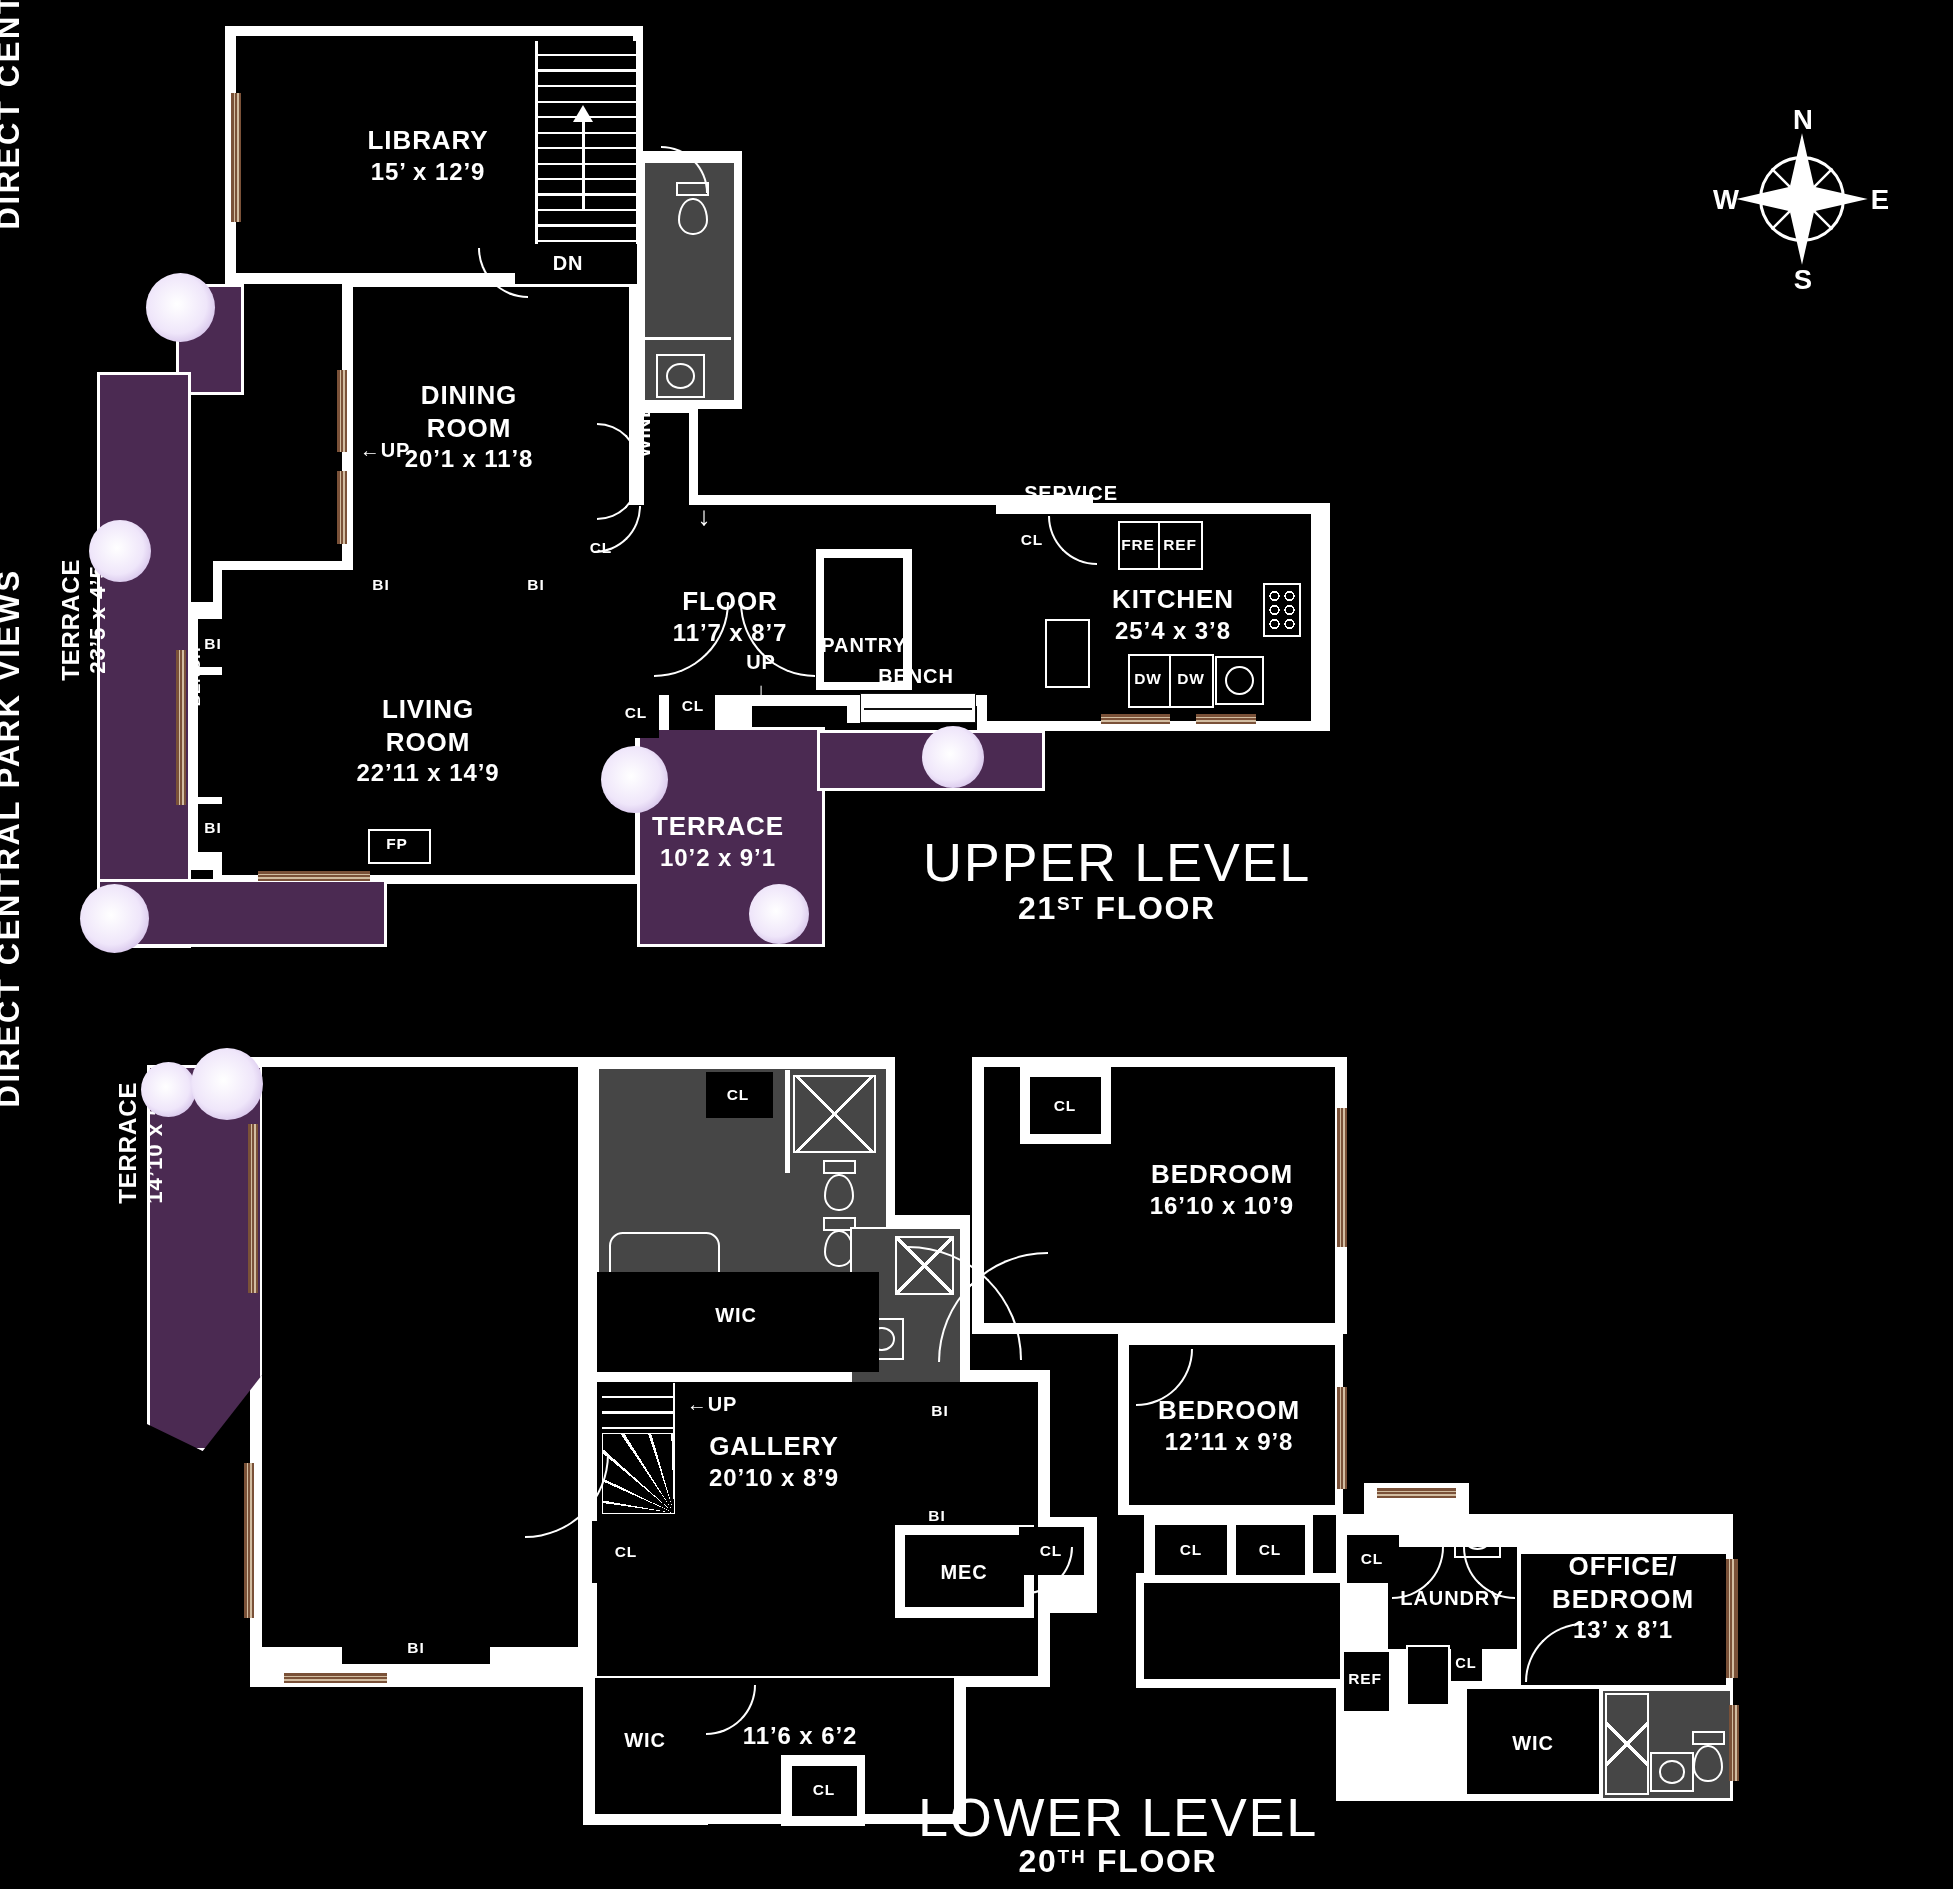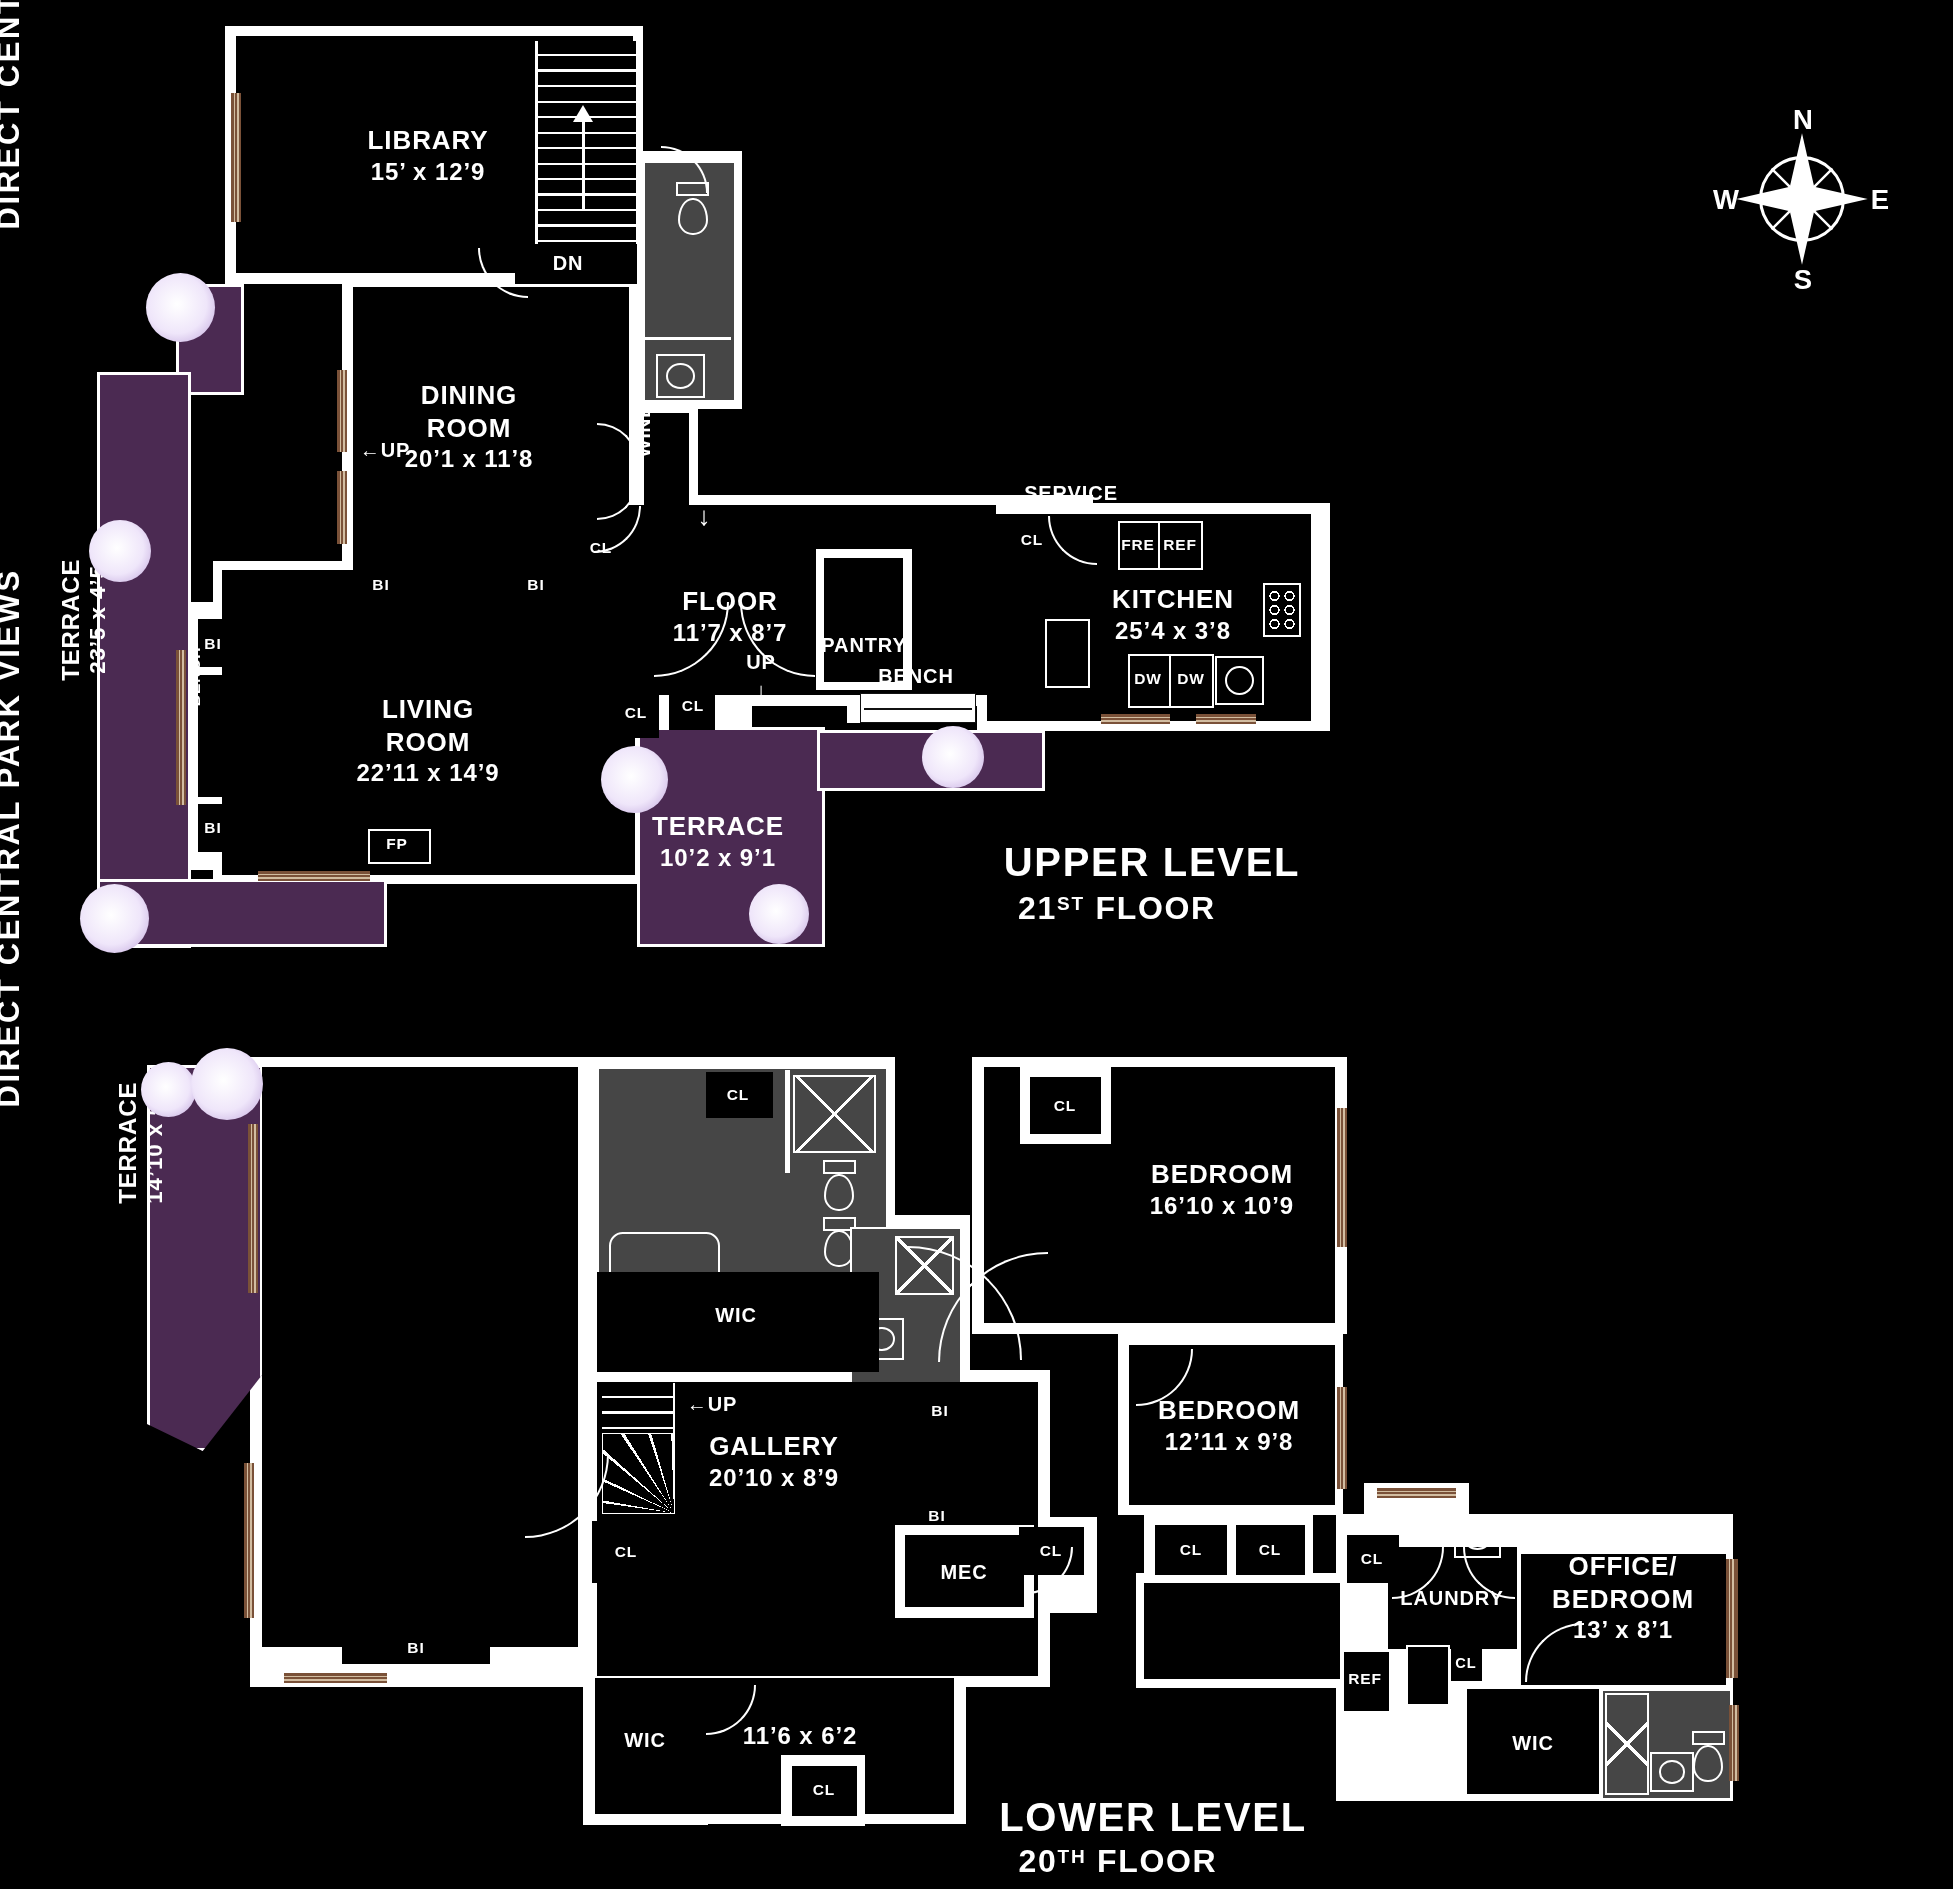--- a/index.html
+++ b/index.html
@@ -42,21 +42,21 @@
   .benchrect::after{content:'';position:absolute;left:3.4px;right:3.4px;top:50%;height:2.6px;background:#111;}
   .appl{position:absolute;border:2.6px solid #fff;background:#000;}
   .range{position:absolute;border:2.6px solid #fff;background:#000;
     background-image:
       radial-gradient(circle at 28% 22%,transparent 0 3.4px,#fff 3.4px 5.2px,transparent 5.2px),
       radial-gradient(circle at 72% 22%,transparent 0 3.4px,#fff 3.4px 5.2px,transparent 5.2px),
       radial-gradient(circle at 28% 50%,transparent 0 3.4px,#fff 3.4px 5.2px,transparent 5.2px),
       radial-gradient(circle at 72% 50%,transparent 0 3.4px,#fff 3.4px 5.2px,transparent 5.2px),
       radial-gradient(circle at 28% 78%,transparent 0 3.4px,#fff 3.4px 5.2px,transparent 5.2px),
       radial-gradient(circle at 72% 78%,transparent 0 3.4px,#fff 3.4px 5.2px,transparent 5.2px);}
-  .title-name{position:absolute;transform:translate(-50%,-50%);font-size:40px;font-weight:bold;letter-spacing:1.7px;white-space:nowrap;margin-left:35px;}
+  .title-name{position:absolute;transform:translate(-50%,-50%);font-size:54px;font-weight:normal;letter-spacing:1.7px;white-space:nowrap;}
   .title-floor{position:absolute;transform:translate(-50%,-50%);font-size:32px;font-weight:bold;letter-spacing:1.7px;white-space:nowrap;}
   .sup{font-size:19px;vertical-align:8.6px;}
   .compass-letter{position:absolute;transform:translate(-50%,-50%);font-size:27.5px;font-weight:bold;}
   .arrow{position:absolute;transform:translate(-50%,-50%);font-size:26px;font-weight:bold;color:#fff;}
   .wline{position:absolute;background:#fff;}
 </style>
 </head>
 <body>
 
 <div id="plan">

